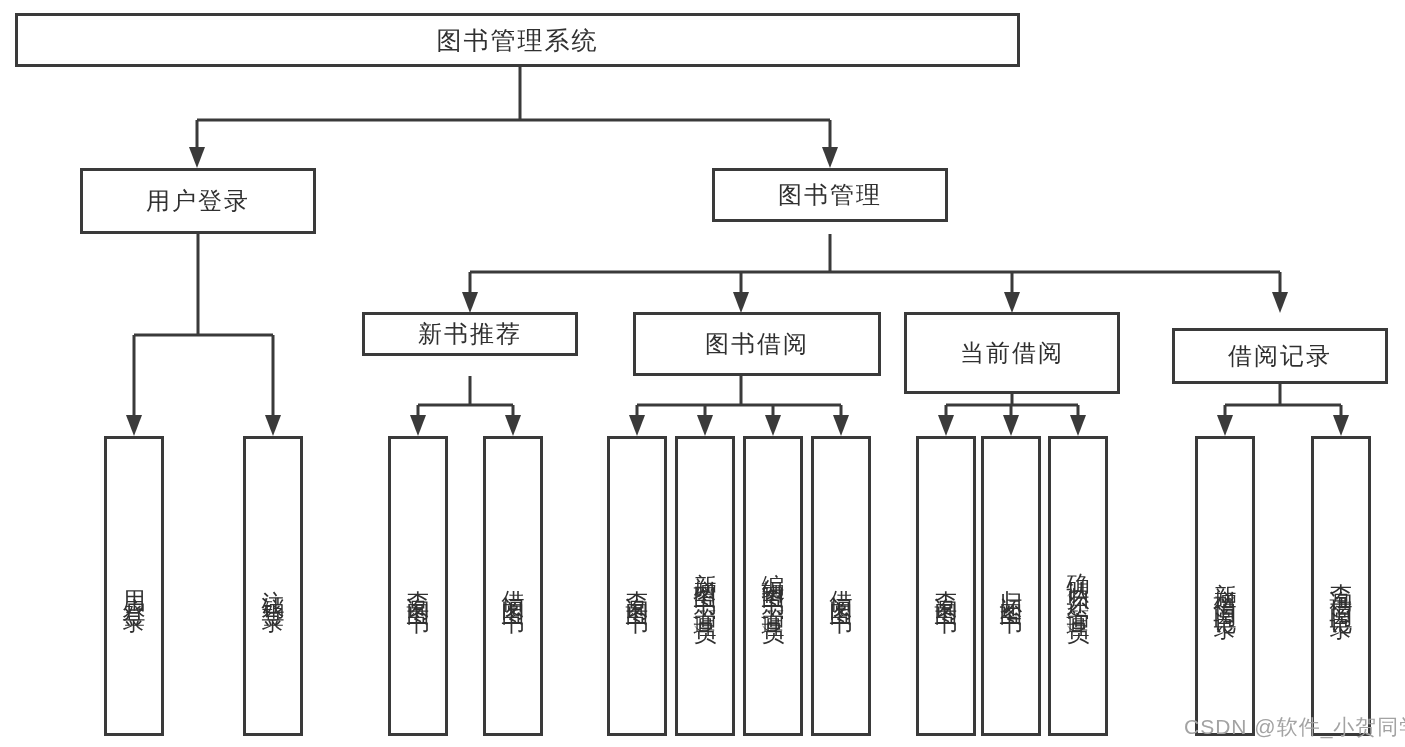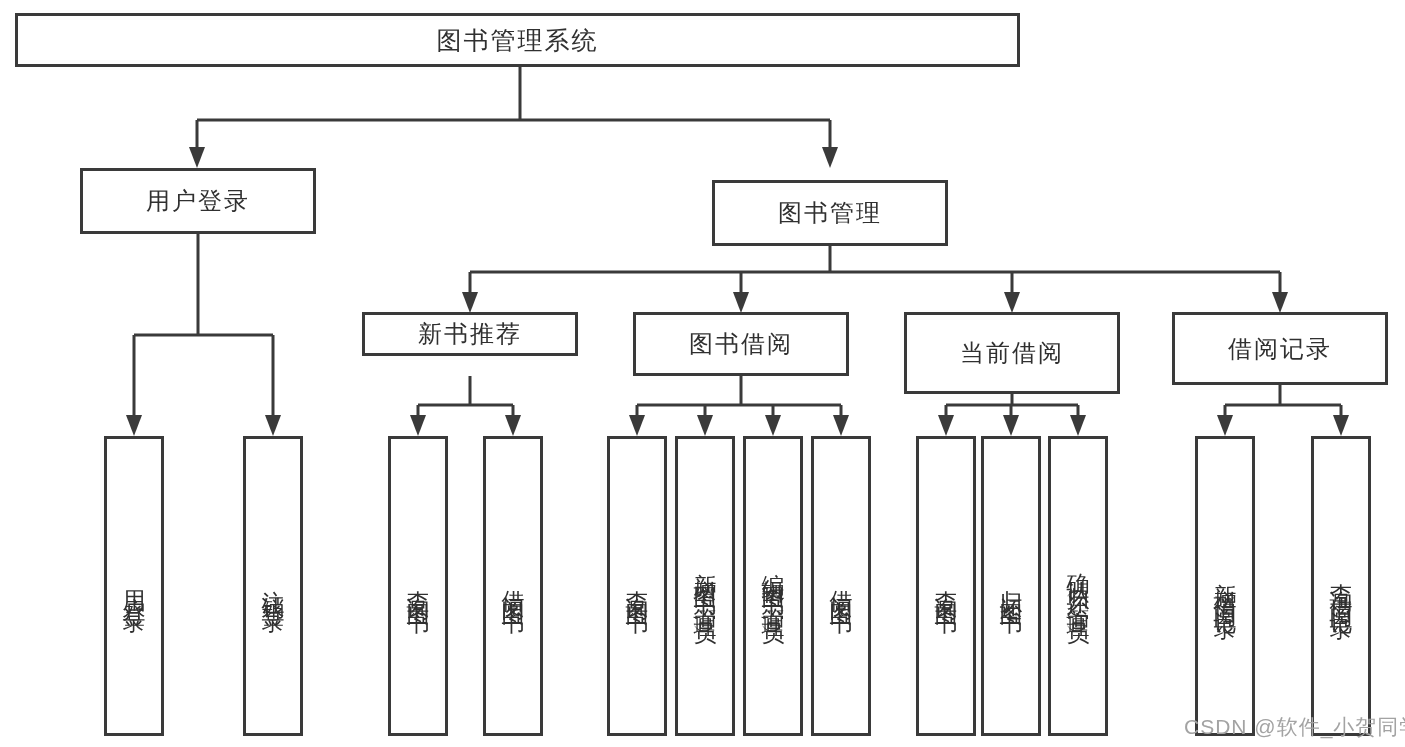--- a/index.html
+++ b/index.html
@@ -93,26 +93,26 @@
         <polygon points="1011,436 1003,415 1019,415" class="arrowhead"></polygon>
         <polygon points="1078,436 1070,415 1086,415" class="arrowhead"></polygon>
         <polygon points="1225,436 1217,415 1233,415" class="arrowhead"></polygon>
         <polygon points="1341,436 1333,415 1349,415" class="arrowhead"></polygon>
       </g>
   </svg>
 
   <div class="box hbox root" style="left:15px;top:13px;width:1005px;height:54px">图书管理系统</div>
 
   <div class="box hbox" style="left:80px;top:168px;width:236px;height:66px">用户登录</div>
-  <div class="box hbox" style="left:712px;top:180px;width:236px;height:66px">图书管理</div>
+  <div class="box hbox" style="left:712px;top:168px;width:236px;height:54px">图书管理</div>
 
   <div class="box hbox" style="left:362px;top:312px;width:216px;height:44px">新书推荐</div>
-  <div class="box hbox" style="left:633px;top:312px;width:216px;height:64px">图书借阅</div>
+  <div class="box hbox" style="left:633px;top:312px;width:248px;height:64px">图书借阅</div>
   <div class="box hbox" style="left:904px;top:312px;width:216px;height:82px">当前借阅</div>
-  <div class="box hbox" style="left:1172px;top:312px;width:216px;height:73px">借阅记录</div>
+  <div class="box hbox" style="left:1172px;top:328px;width:216px;height:56px">借阅记录</div>
 
   <div class="box vbox" style="left:104px">用户登录</div>
   <div class="box vbox" style="left:243px">注销登录</div>
 
   <div class="box vbox" style="left:388px">查询图书</div>
   <div class="box vbox" style="left:483px">借阅图书</div>
 
   <div class="box vbox" style="left:607px">查询图书</div>
   <div class="box vbox" style="left:675px">新增图书（管理员）</div>
   <div class="box vbox" style="left:743px">编辑图书（管理员）</div>

